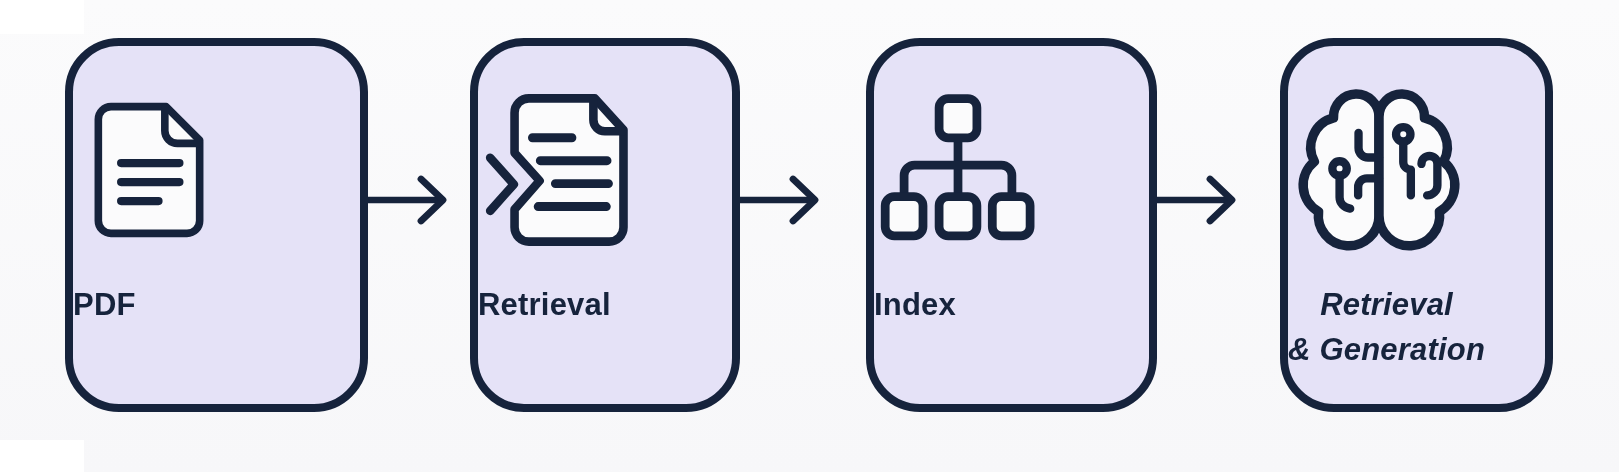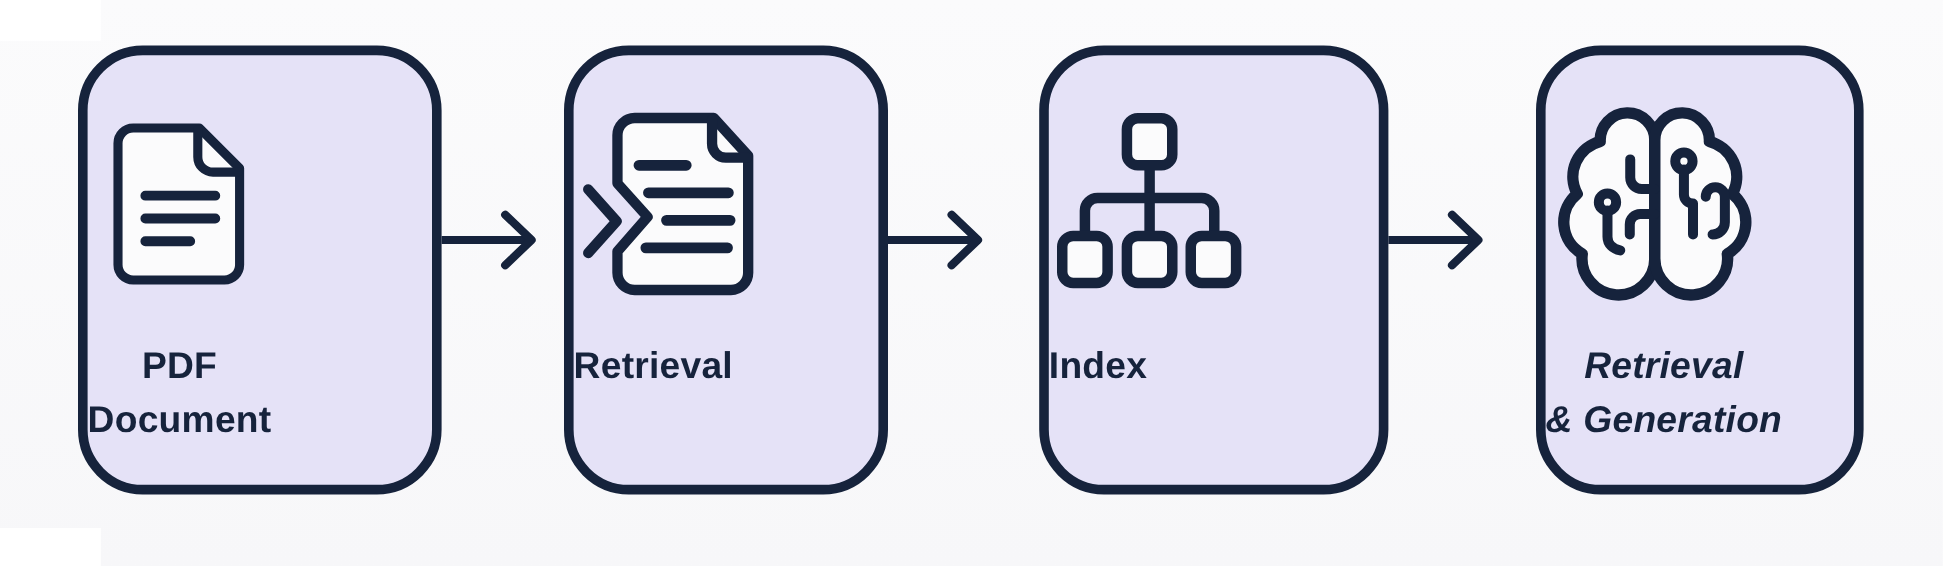--- a/index.html
+++ b/index.html
@@ -71,21 +71,20 @@
   <div class="card w1">
     <div class="icon-box">
       <svg width="152" height="160" viewBox="0 0 24 24" fill="none" stroke-linecap="round" stroke-linejoin="round">
         <path class="paper ink" stroke-width="1.2" d="M14.7 2H6a2 2 0 0 0-2 2v16a2 2 0 0 0 2 2h12a2 2 0 0 0 2-2V7.3Z"></path>
         <path class="ink" fill="none" stroke-width="1.2" d="M14.5 2.2v3.6a2 2 0 0 0 2 2h3.3"></path>
         <path class="ink" fill="none" stroke-width="1.3" d="M7.6 10.9h9.2M7.6 13.9h9.2M7.6 16.9h5.9"></path>
       </svg>
     </div>
     <div class="label">
       <span>PDF</span>
-      <span>Document</span>
     </div>
   </div>
 
   <div class="arrow g1">
     <svg width="102" height="64" viewBox="0 0 102 64" fill="none">
       <path class="ink" stroke-width="6.5" stroke-linecap="round" d="M0 32h70"></path>
       <path class="ink" stroke-width="6.8" stroke-linecap="round" stroke-linejoin="round" d="M53 11 75 32 53 53"></path>
     </svg>
   </div>
 

